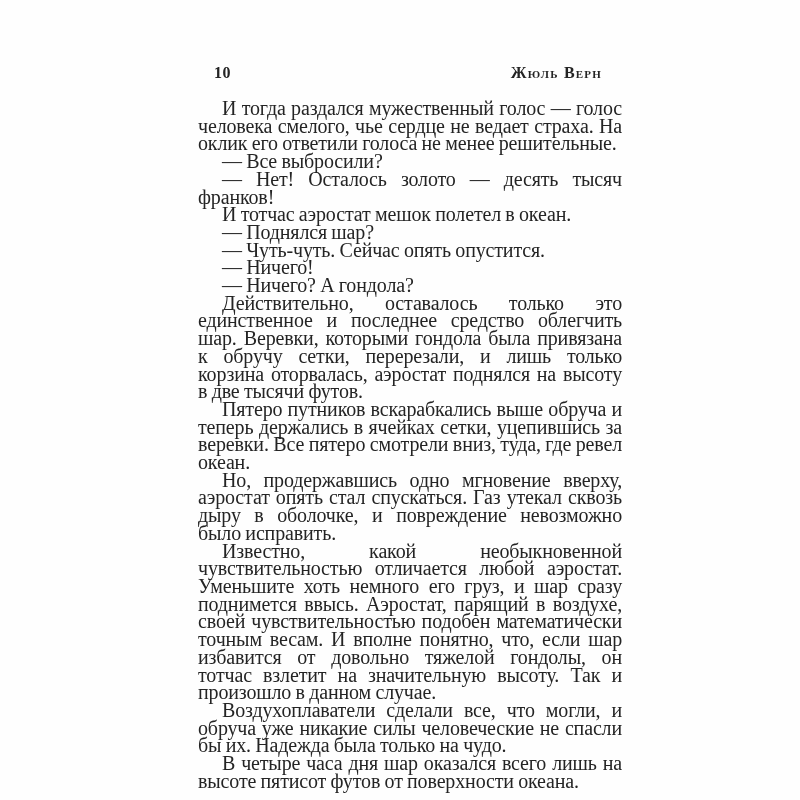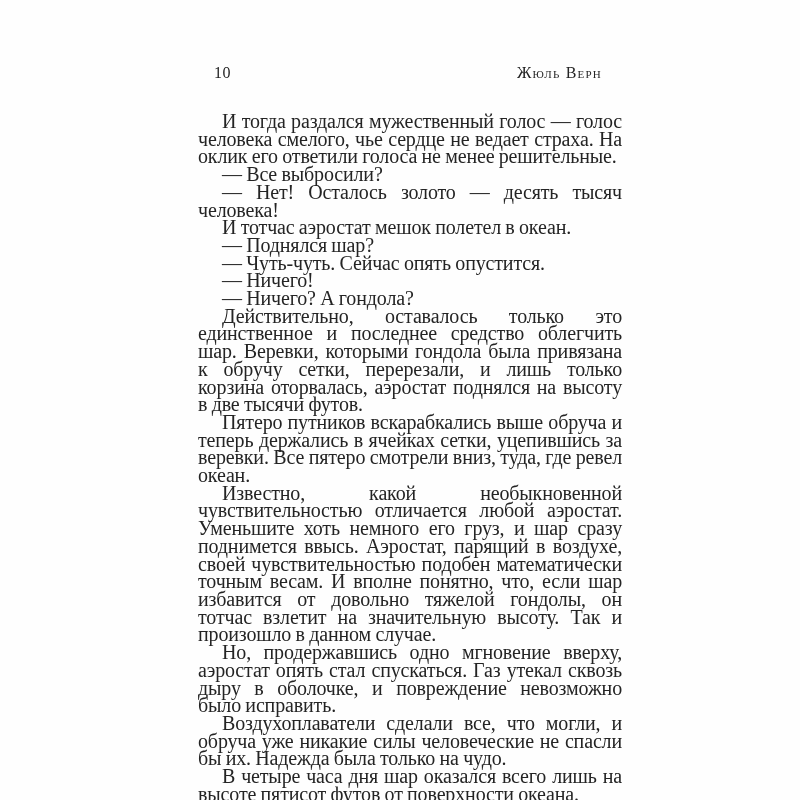--- a/index.html
+++ b/index.html
@@ -24,21 +24,22 @@
     top: 64px;
     width: 424px;
     color: var(--text-color);
   }
   .running-header {
     display: flex;
     justify-content: space-between;
     align-items: baseline;
     font-size: 16px;
     line-height: 18px;
-    margin-bottom: 31px;
+    margin-bottom: 18px;
+    font-weight: bold;
   }
   .page-number {
     padding-left: 16px;
     letter-spacing: 0.5px;
   }
   .running-head {
     font-variant: small-caps;
     letter-spacing: 1.2px;
     padding-right: 20px;
   }
@@ -57,27 +58,27 @@
 
 <div class="page">
   <div class="text-block">
     <div class="running-header">
       <span class="page-number">10</span>
       <span class="running-head">Жюль Верн</span>
     </div>
     <div class="page-body">
         <p>И тогда раздался мужественный голос — голос человека смелого, чье сердце не ведает страха. На оклик его ответили голоса не менее решительные.</p>
         <p>— Все выбросили?</p>
-        <p>— Нет! Осталось золото — десять тысяч человека!</p>
+        <p>— Нет! Осталось золото — десять тысяч франков!</p>
         <p>И тотчас аэростат мешок полетел в океан.</p>
         <p>— Поднялся шар?</p>
         <p>— Чуть-чуть. Сейчас опять опустится.</p>
         <p>— Ничего!</p>
         <p>— Ничего? А гондола?</p>
         <p>Действительно, оставалось только это единственное и последнее средство облегчить шар. Веревки, которыми гондола была привязана к обручу сетки, перерезали, и лишь только корзина оторвалась, аэростат поднялся на высоту в две тысячи футов.</p>
         <p>Пятеро путников вскарабкались выше обруча и теперь держались в ячейках сетки, уцепившись за веревки. Все пятеро смотрели вниз, туда, где ревел океан.</p>
+        <p>Но, продержавшись одно мгновение вверху, аэростат опять стал спускаться. Газ утекал сквозь дыру в оболочке, и повреждение невозможно было исправить.</p>
         <p>Известно, какой необыкновенной чувствительностью отличается любой аэростат. Уменьшите хоть немного его груз, и шар сразу поднимется ввысь. Аэростат, парящий в воздухе, своей чувствительностью подобен математически точным весам. И вполне понятно, что, если шар избавится от довольно тяжелой гондолы, он тотчас взлетит на значительную высоту. Так и произошло в данном случае.</p>
-        <p>Но, продержавшись одно мгновение вверху, аэростат опять стал спускаться. Газ утекал сквозь дыру в оболочке, и повреждение невозможно было исправить.</p>
         <p>Воздухоплаватели сделали все, что могли, и обруча уже никакие силы человеческие не спасли бы их. Надежда была только на чудо.</p>
         <p>В четыре часа дня шар оказался всего лишь на высоте пятисот футов от поверхности океана.</p>
       </div>
   </div>
 </div>
 
 </body></html>

